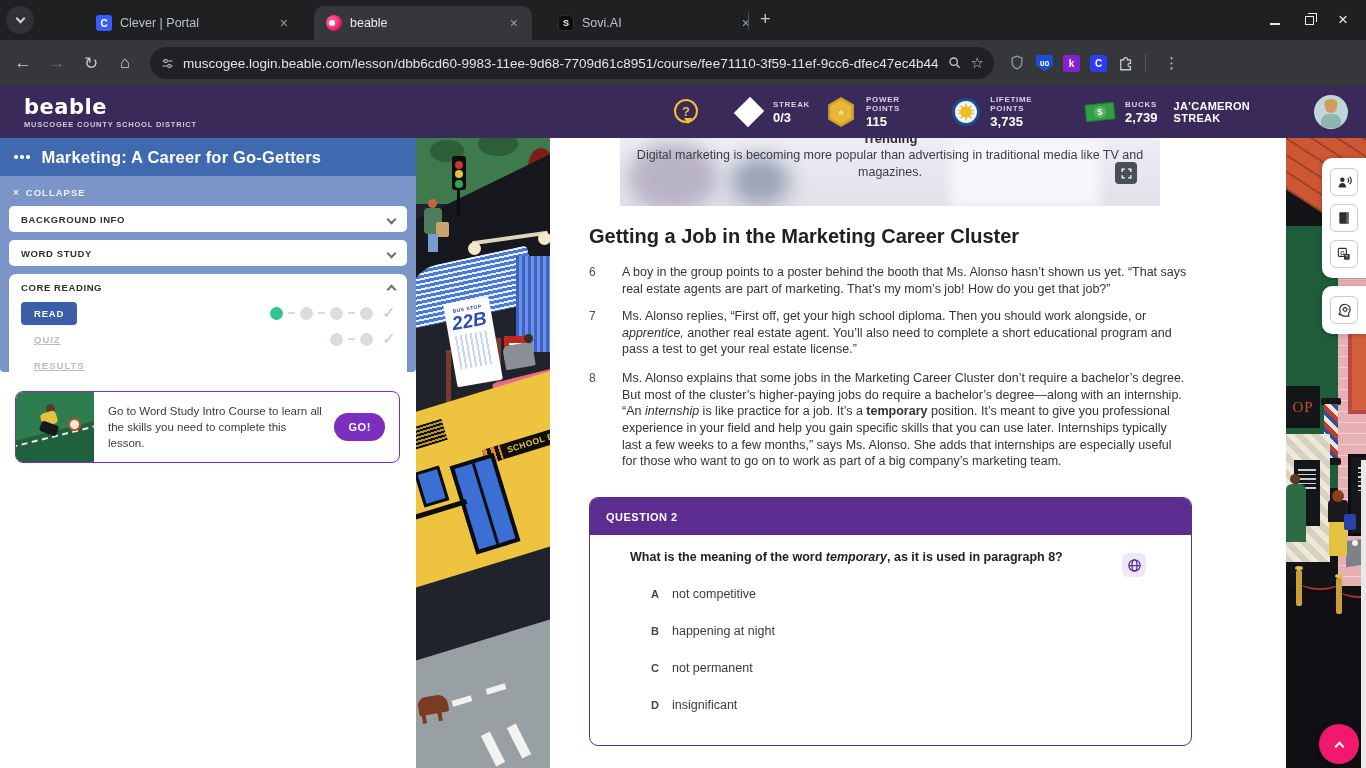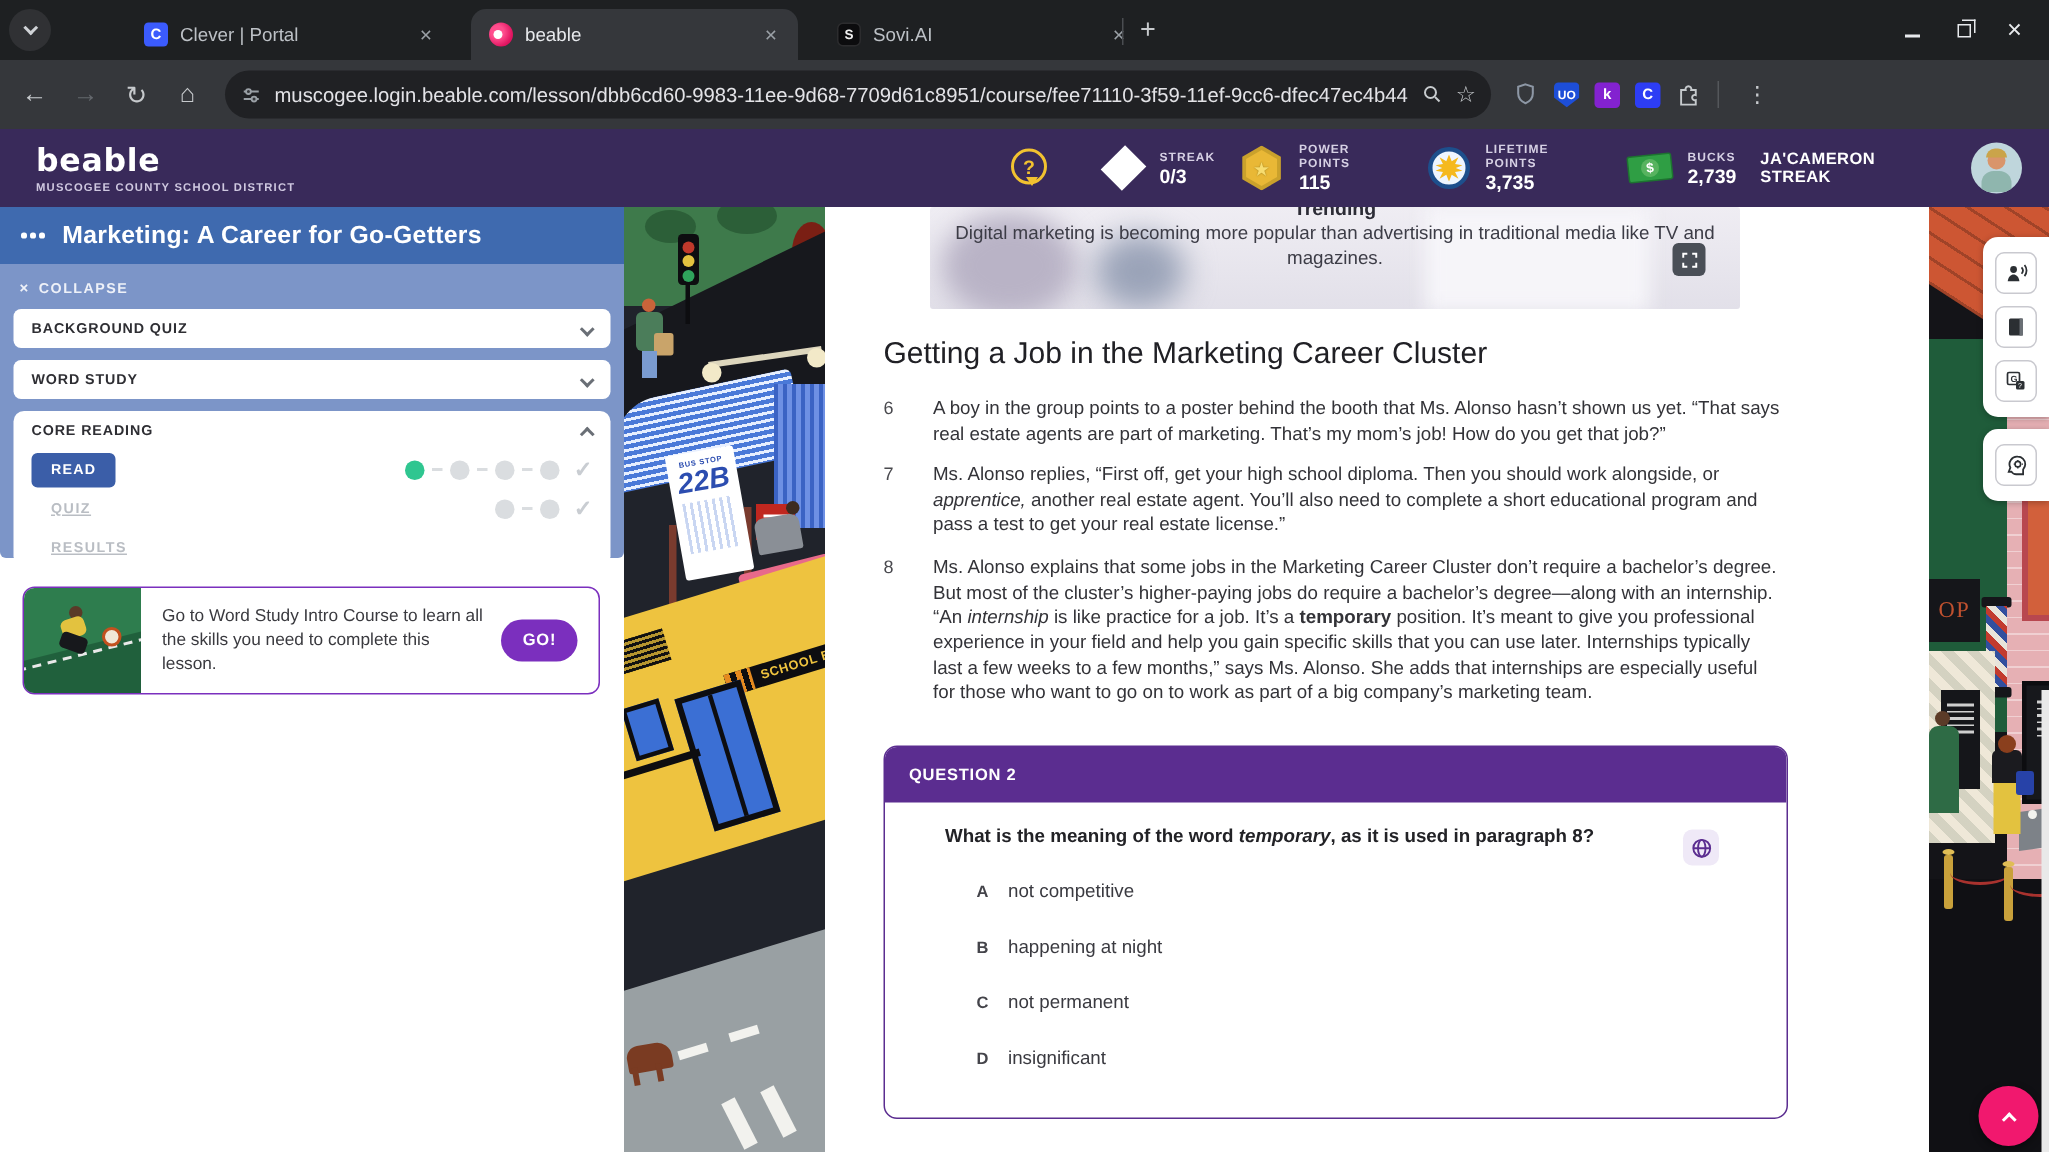--- a/index.html
+++ b/index.html
@@ -38,21 +38,21 @@
              display:flex; align-items:center; padding:0 8px; gap:4px; }
   .navbtn { width:30px; height:30px; border-radius:50%; display:flex; align-items:center;
             justify-content:center; color:#c7cacd; font-size:17px; flex:0 0 auto; }
   .navbtn.dim { color:#64686d; }
   .omnibox { flex:0 0 720px; height:32px; margin-left:6px; background:#202124; border-radius:16px;
              display:flex; align-items:center; padding:0 10px; gap:8px;justify-content:center; }
   .omnibox .url { flex:1; color:#e3e3e7; font-size:13.5px; white-space:nowrap; overflow:hidden; }
   .extrow { display:flex; align-items:center; gap:10px; margin-left:10px; }
   .extbadge { width:17px; height:17px; border-radius:3px; display:flex; align-items:center;
               justify-content:center; color:#fff; font-weight:bold; font-size:8px; }
-  .extbadge.ub { background:#1d4ed8; clip-path:polygon(0 0,100% 0,100% 62%,50% 100%,0 62%); }
+  .extbadge.ub { background:#1d4ed8; clip-path:polygon(0 0,100% 0,100% 62%,50% 100%,0 62%);font-family:Liberation Mono, monospace; }
   .extbadge.kami { background:#8322d0; font-size:10px; }
   .extbadge.clever { background:#2d3df5; font-size:10px; }
   .extsep { width:1px; height:18px; background:#54575b; }
   .kebab { color:#c7cacd; font-size:15px; padding:0 8px; }
 
   
   .appheader { position:absolute; left:0; top:86px; width:1366px; height:52px; background:#392a5a;
                display:flex; align-items:center; color:#fff; }
   .brandwrap { margin-left:24px; }
   .brand { font-family:"DejaVu Sans", sans-serif; font-weight:bold; font-size:21px; letter-spacing:.5px; }
@@ -141,21 +141,21 @@
                   background:#b9b3c6; filter:blur(9px); }
   .trend .blob2 { position:absolute; left:110px; top:18px; width:60px; height:50px; border-radius:50%;
                   background:#9aa3b8; filter:blur(10px); }
   .trend .blob3 { position:absolute; right:60px; top:0; width:150px; height:70px;
                   background:#f6f5f9; filter:blur(6px); }
   .trend .cap { position:relative; text-align:center; margin-top:-7px; }
   .trend .cap .t1 { font-size:13px; font-weight:bold; color:#2c2c36; }
   .trend .cap .t2 { font-size:12.5px; color:#3c3c46; line-height:1.35; margin-top:1px; }
   .expandbtn { position:absolute; left:565px; top:24px; width:22px; height:22px; background:#4a4f57;
                border-radius:4px; display:flex; align-items:center; justify-content:center; }
-  .h1 { position:absolute; left:39px; top:87px; font-size:20px; font-weight:normal; color:#202025; }
+  .h1 { position:absolute; left:39px; top:87px; font-size:20px; font-weight:bold; color:#202025; }
   .para { position:absolute; left:39px; width:600px; display:flex; }
   .para .num { width:33px; flex:0 0 auto; font-size:12px; color:#4a4a4f; padding-top:1px; }
   .para .body { font-size:12.5px; color:#333338; line-height:1.33; }
   .p6 { top:126px; } .p7 { top:170px; } .p8 { top:232px; }
 
   .qcard { position:absolute; left:39px; top:359px; width:603px; height:249px; background:#fff;
            border:1.6px solid #5b2d90; border-radius:9px; overflow:hidden; }
   .qhead { height:37px; background:#5b2d90; display:flex; align-items:center; }
   .qhead .lbl { color:#fff; font-size:11px; font-weight:bold; letter-spacing:.5px; margin-left:16px; }
   .qtext { position:absolute; left:40px; top:52px; width:470px; font-size:12.5px; font-weight:bold; color:#222226; }
@@ -412,21 +412,21 @@
         <i></i>
       </span>
     <span class="t">Marketing: A Career for Go-Getters</span>
   </div>
   <div class="side-panel">
     <div class="collapse">
       <span class="x">×</span>
       <span>COLLAPSE</span>
     </div>
     <div class="dd">
-      <span class="lbl">BACKGROUND QUIZ</span>
+      <span class="lbl">BACKGROUND INFO</span>
       <span class="chev"></span>
     </div>
     <div class="dd">
       <span class="lbl">WORD STUDY</span>
       <span class="chev"></span>
     </div>
     <div class="core">
       <div class="core-head">
         <span class="lbl">CORE READING</span>
         <span class="chev up"></span>

